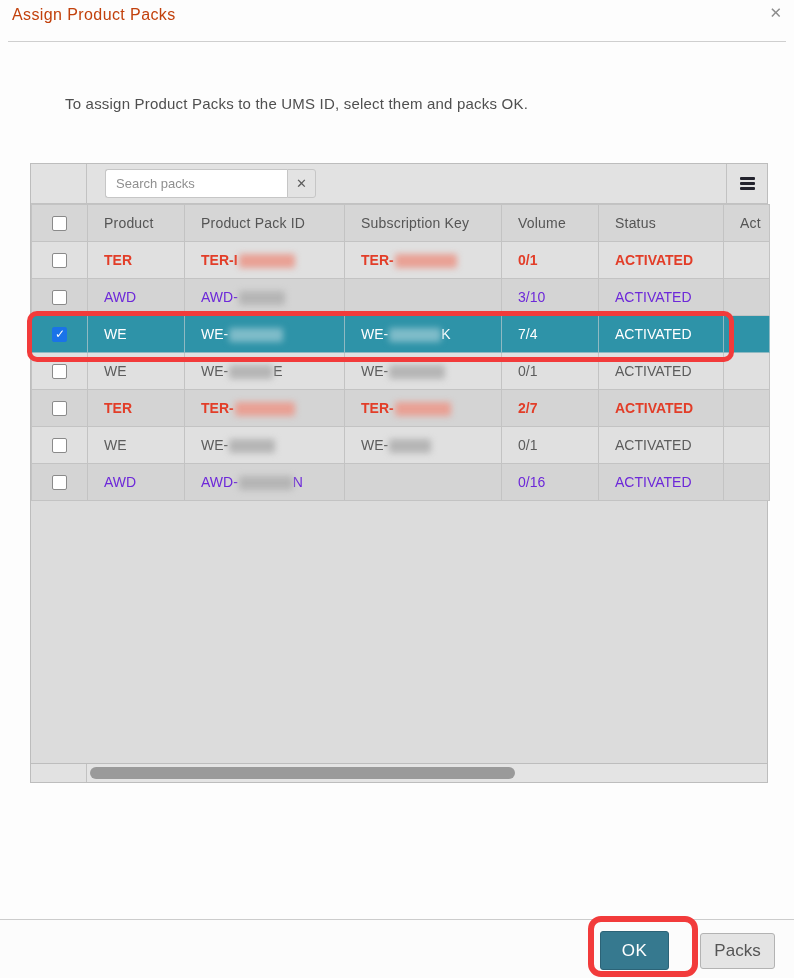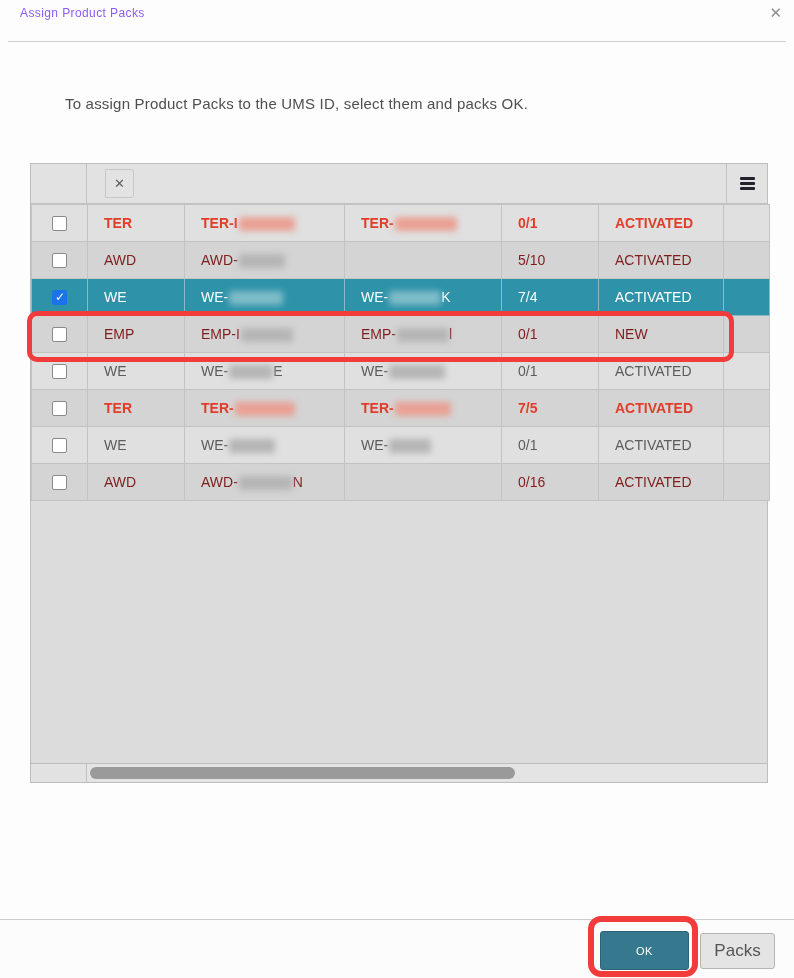--- a/index.html
+++ b/index.html
@@ -4,21 +4,21 @@
 <style>
   * { margin:0; padding:0; box-sizing:border-box; }
   html,body { width:794px; height:978px; }
   body {
     position:relative; overflow:hidden; background:#fdfdfd;
     font-family:"Liberation Sans","DejaVu Sans",sans-serif;
     -webkit-font-smoothing:antialiased;
   }
   
   .dlg-header { position:relative; height:42px; }
-  .dlg-title { position:absolute; left:20px; top:6px; font-size:12px; color:#8b5cf6; letter-spacing:.4px; }
+  .dlg-title { position:absolute; left:12px; top:6px; font-size:16px; color:#c2410c; letter-spacing:.4px; }
   .dlg-close { position:absolute; right:12px; top:4px; font-size:15px; color:#8d8d8d; cursor:pointer; line-height:18px; }
   .dlg-rule  { position:absolute; left:8px; right:8px; bottom:0; border-bottom:1px solid #cfcfcf; }
   
   .instruction { margin:53px 0 0 65px; font-size:15px; color:#4f4f4f; letter-spacing:.2px; }
   
   .panel { position:relative; margin:51px 0 0 30px; width:738px; border:1px solid #bdbdbd; background:#dcdcdc; }
   .search-row { height:40px; background:#e2e2e2; display:flex; align-items:center; border-bottom:1px solid #c2c2c2; }
   .search-left { width:56px; align-self:stretch; border-right:1px solid #c2c2c2; }
   .search-box { display:flex; margin-left:18px; }
   .search-input {
@@ -37,43 +37,43 @@
   .hamburger i { display:block; width:15px; height:3px; background:#23232d; border-radius:1px; }
   
   table.grid { width:100%; border-collapse:collapse; table-layout:fixed; }
   .grid th, .grid td {
     border:1px solid #c3c3c3; height:37px; padding:0 0 0 16px;
     font-size:14px; text-align:left; overflow:hidden; white-space:nowrap;
   }
   .grid th { background:#d6d6d6; color:#555; font-weight:normal; letter-spacing:.2px; }
   .grid th:first-child, .grid td:first-child { padding:0; text-align:center; }
   .row.odd  td { background:#e0e0e0; color:#5c5c5c; }
-  .row.even td { background:#d4d4d4; color:#7f1d1d; }
+  .row.even td { background:#d4d4d4; color:#6d28d9; }
   .row.alert td { color:#e23d28; font-weight:bold; }
   .row.selected td { background:#2e93a8; color:#fff; border-color:#8fb9c2; }
   
   .cb { display:inline-block; width:15px; height:15px; background:#fff; border:1px solid #8a8a8a; border-radius:2px; vertical-align:middle; cursor:pointer; position:relative; }
   .cb.checked { background:#1a73e8; border-color:#1a73e8; }
   .cb.checked::after { content:"\2713"; position:absolute; left:2px; top:-1px; color:#fff; font-size:12px; font-weight:bold; }
   
   .blur { display:inline-block; height:14px; border-radius:2px; vertical-align:middle; margin-left:1px; filter:blur(3px); }
   .blur.bg  { background:#b5b5b5; }
   .blur.brd { background:#e9a094; }
   .blur.bl  { background:#7fbcc9; }
   
   .empty-zone { height:262px; background:#dcdcdc; }
   .scroll-row { position:relative; height:19px; background:#e4e4e4; border-top:1px solid #bdbdbd; }
   .scroll-left { position:absolute; left:0; top:0; bottom:0; width:56px; border-right:1px solid #c2c2c2; background:#e2e2e2; }
   .scroll-thumb { position:absolute; left:59px; top:3px; width:425px; height:12px; border-radius:6px; background:#9a9a9a; cursor:pointer; }
   
   .footer { position:absolute; left:0; top:919px; width:794px; height:59px; background:#fcfcfc; border-top:1px solid #cccccc; }
   .btn-ok {
-    position:absolute; left:600px; top:11px; width:89px; height:39px;
+    position:absolute; left:600px; top:11px; width:69px; height:39px;
     background:#36798f; border:1px solid #2c6377; border-radius:3px;
-    color:#fff; font-size:11px; letter-spacing:.5px; cursor:pointer;
+    color:#fff; font-size:17px; letter-spacing:.5px; cursor:pointer;
     font-family:"Liberation Sans","DejaVu Sans",sans-serif;
   }
   .btn-cancel {
     position:absolute; left:700px; top:13px; width:75px; height:36px;
     background:#e4e4e4; border:1px solid #b3b3b3; border-radius:3px;
     color:#555; font-size:17px; cursor:pointer;
     font-family:"Liberation Sans","DejaVu Sans",sans-serif;
   }
   
   .annot { position:absolute; border:5px solid #f23b3b; border-radius:10px; pointer-events:none; z-index:9; background:transparent; }
@@ -89,20 +89,21 @@
   <div class="dlg-rule"></div>
 </div>
 
 <div class="instruction">To assign Product Packs to the UMS ID, select them and packs OK.</div>
 
 <div class="panel">
 
   <div class="search-row">
     <div class="search-left"></div>
     <div class="search-box">
+      <input class="search-input" type="text" placeholder="Search packs" style="">
       <div class="search-clear">
           <span>✕</span>
         </div>
     </div>
     <div class="search-spacer"></div>
     <div class="menu-cell">
       <span class="hamburger">
           <i></i>
           <i></i>
           <i></i>
@@ -114,77 +115,77 @@
     <colgroup>
       <col style="width:56px">
         <col style="width:97px">
         <col style="width:160px">
       <col style="width:157px">
         <col style="width:97px">
         <col style="width:125px">
         <col style="width:46px">
     </colgroup>
     <tbody>
+        <tr>
+      <th><span class="cb"></span></th>
+      <th>Product</th>
+      <th>Product Pack ID</th>
+      <th>Subscription Key</th>
+      <th>Volume</th>
+      <th>Status</th>
+      <th>Act</th>
+    </tr>
 
     <tr class="row odd alert">
       <td><span class="cb"></span></td>
       <td>TER</td>
       <td><span>TER-I</span><span class="blur brd" style="width:56px"></span></td>
       <td><span>TER-</span><span class="blur brd" style="width:62px"></span></td>
       <td>0/1</td>
       <td>ACTIVATED</td>
       <td></td>
     </tr>
 
     <tr class="row even">
       <td><span class="cb"></span></td>
       <td>AWD</td>
       <td><span>AWD-</span><span class="blur bg" style="width:46px"></span></td>
       <td></td>
-      <td>5/10</td>
+      <td>3/10</td>
       <td>ACTIVATED</td>
       <td></td>
     </tr>
 
     <tr class="row selected">
       <td><span class="cb checked"></span></td>
       <td>WE</td>
       <td><span>WE-</span><span class="blur bl" style="width:54px"></span></td>
       <td><span>WE-</span><span class="blur bl" style="width:52px"></span><span>K</span></td>
       <td>7/4</td>
       <td>ACTIVATED</td>
       <td></td>
     </tr>
 
-    <tr class="row even">
-      <td><span class="cb"></span></td>
-      <td>EMP</td>
-      <td><span>EMP-I</span><span class="blur bg" style="width:52px"></span></td>
-      <td><span>EMP-</span><span class="blur bg" style="width:52px"></span><span>l</span></td>
-      <td>0/1</td>
-      <td>NEW</td>
-      <td></td>
-    </tr>
 
     <tr class="row odd">
       <td><span class="cb"></span></td>
       <td>WE</td>
       <td><span>WE-</span><span class="blur bg" style="width:44px"></span><span>E</span></td>
       <td><span>WE-</span><span class="blur bg" style="width:56px"></span></td>
       <td>0/1</td>
       <td>ACTIVATED</td>
       <td></td>
     </tr>
 
     <tr class="row even alert">
       <td><span class="cb"></span></td>
       <td>TER</td>
       <td><span>TER-</span><span class="blur brd" style="width:60px"></span></td>
       <td><span>TER-</span><span class="blur brd" style="width:56px"></span></td>
-      <td>7/5</td>
+      <td>2/7</td>
       <td>ACTIVATED</td>
       <td></td>
     </tr>
 
     <tr class="row odd">
       <td><span class="cb"></span></td>
       <td>WE</td>
       <td><span>WE-</span><span class="blur bg" style="width:46px"></span></td>
       <td><span>WE-</span><span class="blur bg" style="width:42px"></span></td>
       <td>0/1</td>

